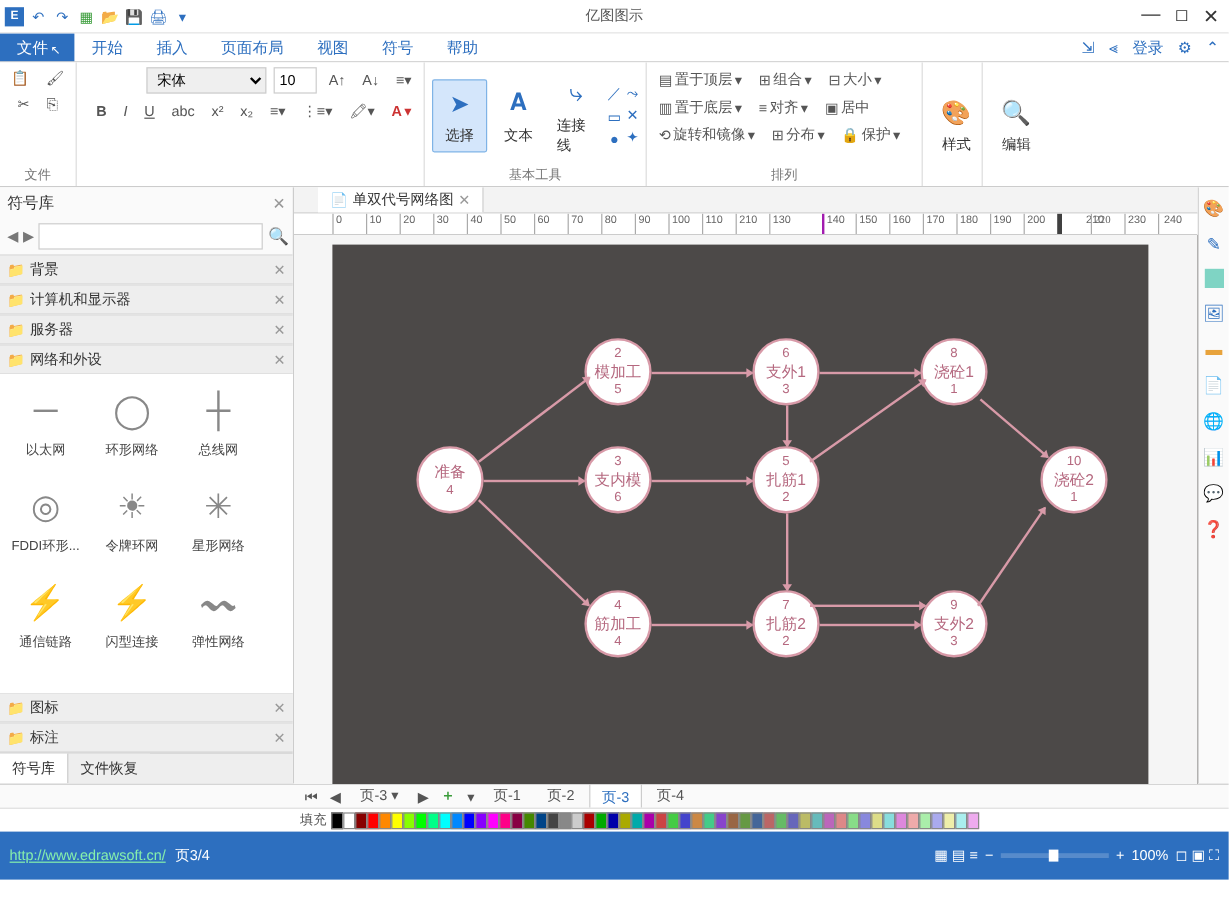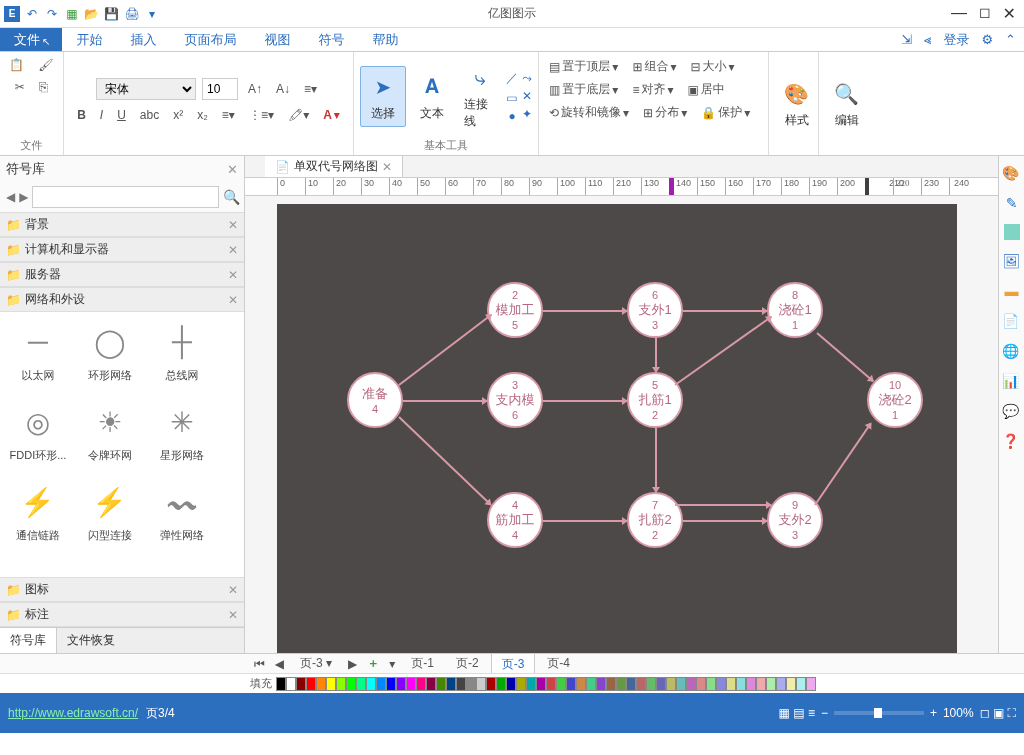--- a/index.html
+++ b/index.html
@@ -128,21 +128,21 @@
           <span class="rg-btn">🖌</span>
         </div>
       <div class="rg-small-row">
           <span class="rg-btn">✂</span>
           <span class="rg-btn">⎘</span>
         </div>
     </div>
     <div class="group-label">文件</div>
   </div>
   <div class="ribbon-group" style="width:290px;">
-    <div class="rg-body rg-col" style="align-items:center;gap:6px;margin-top:22px;">
+    <div class="rg-body rg-col" style="align-items:flex-end;gap:6px;">
       <div class="rg-small-row">
         <select class="font-select"><option>宋体</option></select>
         <input class="font-select font-size" value="10" style="">
         <span class="rg-btn">A↑</span>
         <span class="rg-btn">A↓</span>
         <span class="rg-btn">≡▾</span>
       </div>
       <div class="rg-small-row">
         <span class="rg-btn">
             <b>B</b>
@@ -201,20 +201,21 @@
         <span class="rg-btn">▥ <span>置于底层</span>▾</span>
         <span class="rg-btn">≡ <span>对齐</span>▾</span>
         <span class="rg-btn">▣ <span>居中</span></span>
       </div>
       <div class="rg-small-row">
         <span class="rg-btn">⟲ <span>旋转和镜像</span>▾</span>
         <span class="rg-btn">⊞ <span>分布</span>▾</span>
         <span class="rg-btn">🔒 <span>保护</span>▾</span>
       </div>
     </div>
+    <div class="group-label">排列</div>
   </div>
   <div class="ribbon-group" style="width:50px;">
     <div class="rg-body">
         <div class="rg-big">
           <span class="big-icon">🎨</span>
           <span>样式</span>
         </div>
       </div>
     <div class="group-label"></div>
   </div>
@@ -345,21 +346,21 @@
           <div style="width:28px;border-left:1px solid #aaa;height:18px;padding-left:2px;">40</div>
           <div style="width:28px;border-left:1px solid #aaa;height:18px;padding-left:2px;">50</div>
           <div style="width:28px;border-left:1px solid #aaa;height:18px;padding-left:2px;">60</div>
           <div style="width:28px;border-left:1px solid #aaa;height:18px;padding-left:2px;">70</div>
           <div style="width:28px;border-left:1px solid #aaa;height:18px;padding-left:2px;">80</div>
           <div style="width:28px;border-left:1px solid #aaa;height:18px;padding-left:2px;">90</div>
           <div style="width:28px;border-left:1px solid #aaa;height:18px;padding-left:2px;">100</div>
           <div style="width:28px;border-left:1px solid #aaa;height:18px;padding-left:2px;">110</div>
           <div style="width:28px;border-left:1px solid #aaa;height:18px;padding-left:2px;">210</div>
           <div style="width:28px;border-left:1px solid #aaa;height:18px;padding-left:2px;">130</div>
-          <div style="width:28px;border-left:5px solid #a21caf;height:18px;padding-left:2px;">140</div>
+          <div style="width:28px;border-left:2px solid #a21caf;height:18px;padding-left:2px;margin-left:16px;">140</div>
           <div style="width:28px;border-left:1px solid #aaa;height:18px;padding-left:2px;">150</div>
           <div style="width:28px;border-left:1px solid #aaa;height:18px;padding-left:2px;">160</div>
           <div style="width:28px;border-left:1px solid #aaa;height:18px;padding-left:2px;">170</div>
           <div style="width:28px;border-left:1px solid #aaa;height:18px;padding-left:2px;">180</div>
           <div style="width:28px;border-left:1px solid #aaa;height:18px;padding-left:2px;">190</div>
           <div style="width:28px;border-left:1px solid #aaa;height:18px;padding-left:2px;">200</div>
           <div style="width:28px;border-left:4px solid #404040;height:18px;padding-left:20px;">210</div>
           <div style="width:28px;border-left:1px solid #aaa;height:18px;padding-left:2px;font-family:Liberation Serif, serif;">220</div>
           <div style="width:28px;border-left:1px solid #aaa;height:18px;padding-left:2px;">230</div>
           <div style="width:28px;border-left:1px solid #aaa;height:18px;padding-left:4px;">240</div>

